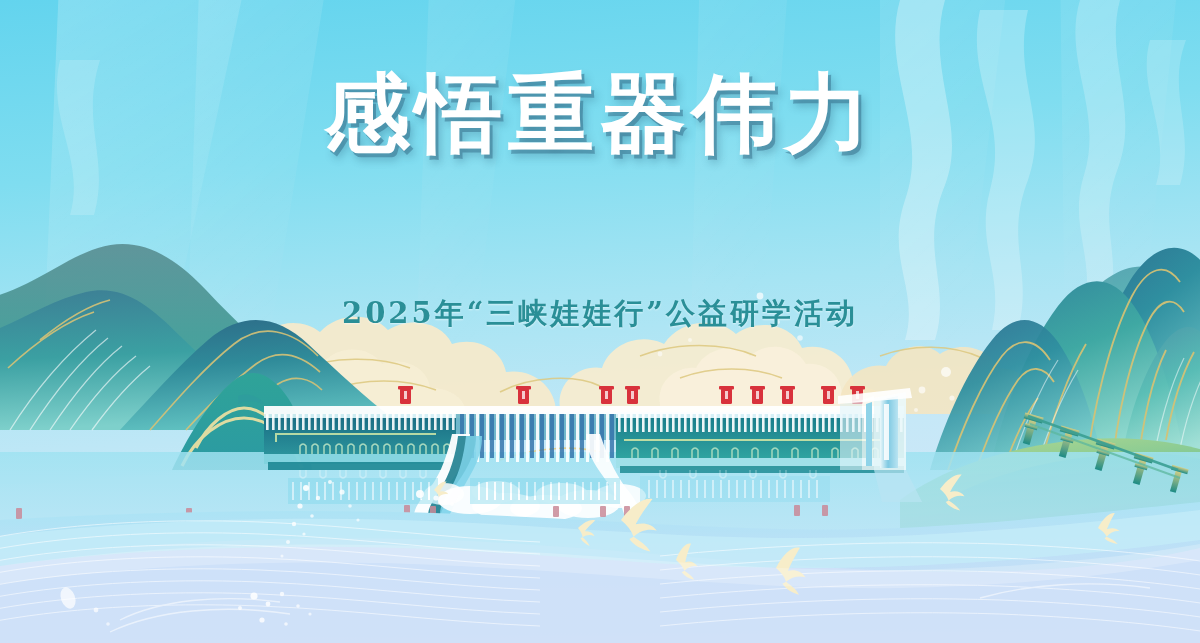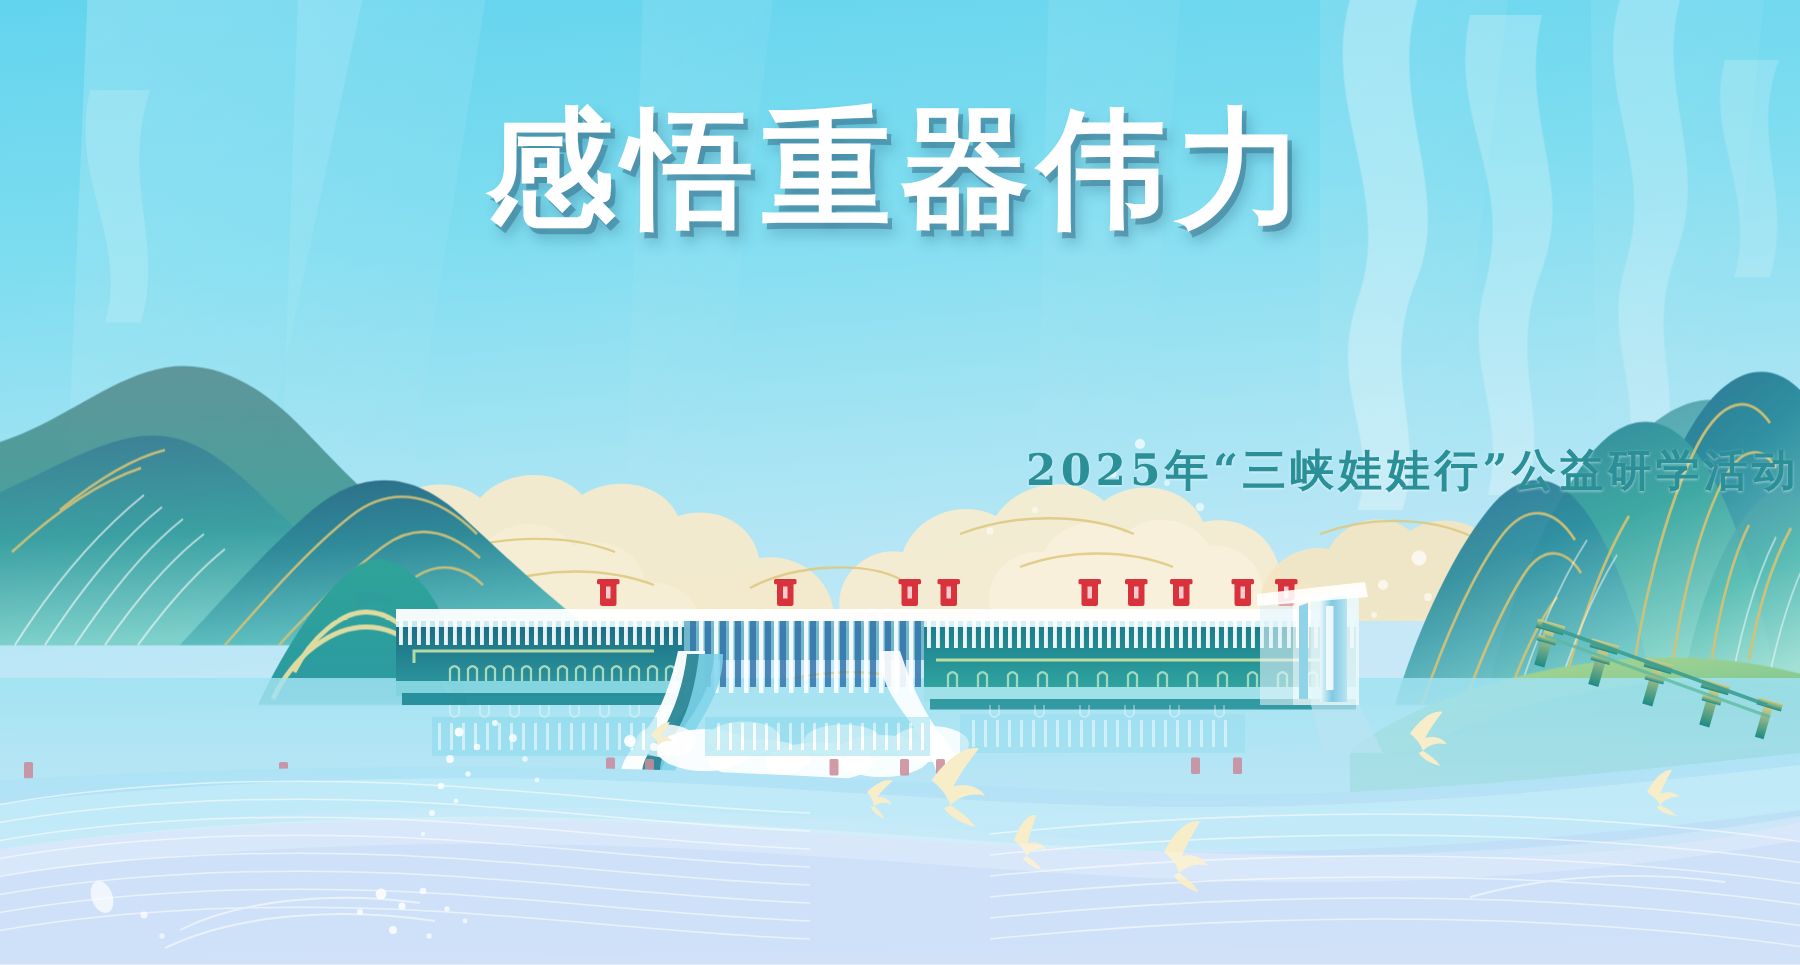--- a/index.html
+++ b/index.html
@@ -32,21 +32,21 @@
     line-height:94px;
     letter-spacing:6px;
     color:#ffffff;
     text-shadow:
        3px 4px 0 rgba(40,90,120,.42),
        5px 7px 9px rgba(30,80,110,.30);
     white-space:nowrap;
   }
   .subtitle{
     position:absolute;left:0;top:294px;width:1200px;
-    text-align:right;
+    text-align:center;
     font-family:"DejaVu Serif","Liberation Serif",serif;
     font-weight:700;
     font-size:29px;
     letter-spacing:3px;
     color:#2a8f97;
     white-space:nowrap;
     text-shadow:0 1px 2px rgba(255,255,255,.55);
   }
 </style>
 </head>

